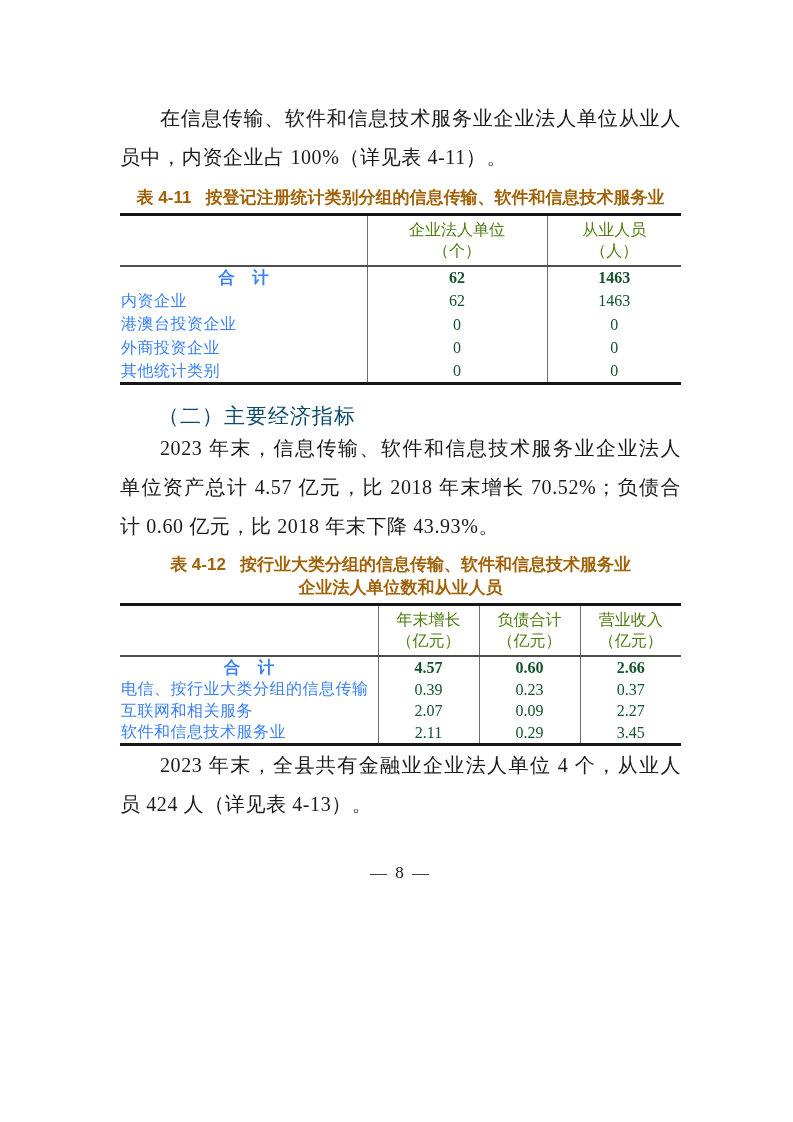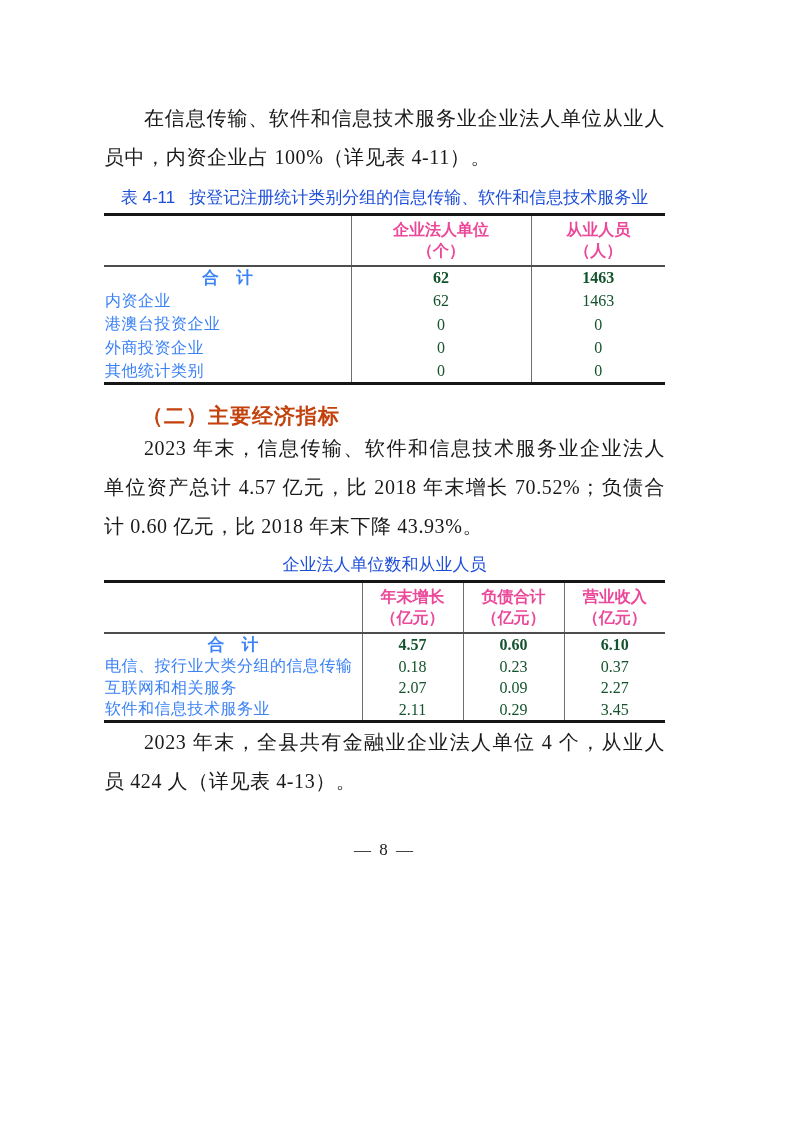--- a/index.html
+++ b/index.html
@@ -7,21 +7,21 @@
     position: relative;
     width: 793px;
     height: 1122px;
     background: #ffffff;
     color: #1a1a1a;
     overflow: hidden;
     font-family: "Liberation Serif", "DejaVu Serif", serif;
   }
   .content {
     position: absolute;
-    left: 104px;
+    left: 120px;
     top: 0;
     width: 561px;
   }
 
   
   .body-para {
     margin: 0;
     font-size: 20px;
     line-height: 39px;
     letter-spacing: 0.6px;
@@ -29,47 +29,47 @@
     text-indent: 2em;
     color: #1a1a1a;
   }
   .first-para { margin-top: 99px; }
 
   
   .table-caption {
     margin-top: 9px;
     text-align: center;
     font-family: "Liberation Sans", "DejaVu Sans", sans-serif;
-    font-weight: 400;
+    font-weight: 700;
     font-size: 17px;
     line-height: 23px;
-    color: #1d4ed8;
+    color: #a16207;
   }
   .table-caption .cap-label { margin-right: 14px; }
 
   
   .stat-table {
     border-collapse: collapse;
     table-layout: fixed;
     width: 561px;
     margin-top: 4px;
     border-top: 3px solid #161616;
     border-bottom: 3px solid #161616;
   }
   .stat-table thead td { border-bottom: 2px solid #4d4d4d; }
   .stat-table .vline { border-left: 1.5px solid #6e6e6e; }
   .stat-table td { padding: 0; vertical-align: middle; }
   .hdr-cell {
     font-family: "Liberation Sans", "DejaVu Sans", sans-serif;
-    font-weight: 700;
+    font-weight: 400;
     font-size: 16px;
     line-height: 21px;
     text-align: center;
     padding: 3px 0 4px 0 !important;
-    color: #ec4899;
+    color: #4d7c0f;
   }
   .row-label {
     text-align: left;
     font-size: 16px;
     letter-spacing: 0.5px;
     padding-left: 1px !important;
     color: #3b82f6;
   }
   .num-cell { text-align: center; font-size: 16px; color: #14532d; }
   .total-row td { font-weight: 700; }
@@ -79,25 +79,25 @@
     font-size: 16.5px;
   }
   .t11 tbody tr { height: 23.5px; }
   .t12 tbody tr { height: 21.5px; }
 
   
   .section-heading {
     margin: 17px 0 0 0;
     padding-left: 38px;
     font-family: "Liberation Sans", "DejaVu Sans", sans-serif;
-    font-weight: 700;
+    font-weight: 400;
     font-size: 21px;
     line-height: 27px;
     letter-spacing: 1px;
-    color: #c2410c;
+    color: #0c4a6e;
   }
   .after-heading { }
 
   
   .page-footer {
     margin-top: 39px;
     text-align: center;
     font-size: 17px;
     letter-spacing: 2px;
     color: #1a1a1a;
@@ -162,20 +162,21 @@
         </tr>
       </tbody>
     </table>
 
     <h3 class="section-heading">（二）主要经济指标</h3>
 
     <p class="body-para after-heading">2023 年末，信息传输、软件和信息技术服务业企业法人单位资产总计 4.57 亿元，比 2018 年末增长 70.52%；负债合计 0.60 亿元，比 2018 年末下降 43.93%。</p>
 
 
     <div class="table-caption" style="margin-top:7px">
+      <div><span class="cap-label">表 4-12</span><span>按行业大类分组的信息传输、软件和信息技术服务业</span></div>
       <div>企业法人单位数和从业人员</div>
     </div>
 
     <table class="stat-table t12">
       <colgroup>
           <col style="width:258px">
           <col style="width:101px">
           <col style="width:101px">
           <col style="width:101px">
         </colgroup>
@@ -194,25 +195,25 @@
             <div>营业收入</div>
             <div>（亿元）</div>
           </td>
         </tr>
       </thead>
       <tbody>
         <tr class="total-row">
           <td class="row-label">合　计</td>
           <td class="vline num-cell">4.57</td>
           <td class="vline num-cell">0.60</td>
-          <td class="vline num-cell">6.10</td>
+          <td class="vline num-cell">2.66</td>
         </tr>
         <tr>
           <td class="row-label">电信、按行业大类分组的信息传输</td>
-          <td class="vline num-cell">0.18</td>
+          <td class="vline num-cell">0.39</td>
           <td class="vline num-cell">0.23</td>
           <td class="vline num-cell">0.37</td>
         </tr>
         <tr>
           <td class="row-label">互联网和相关服务</td>
           <td class="vline num-cell">2.07</td>
           <td class="vline num-cell">0.09</td>
           <td class="vline num-cell">2.27</td>
         </tr>
         <tr>

